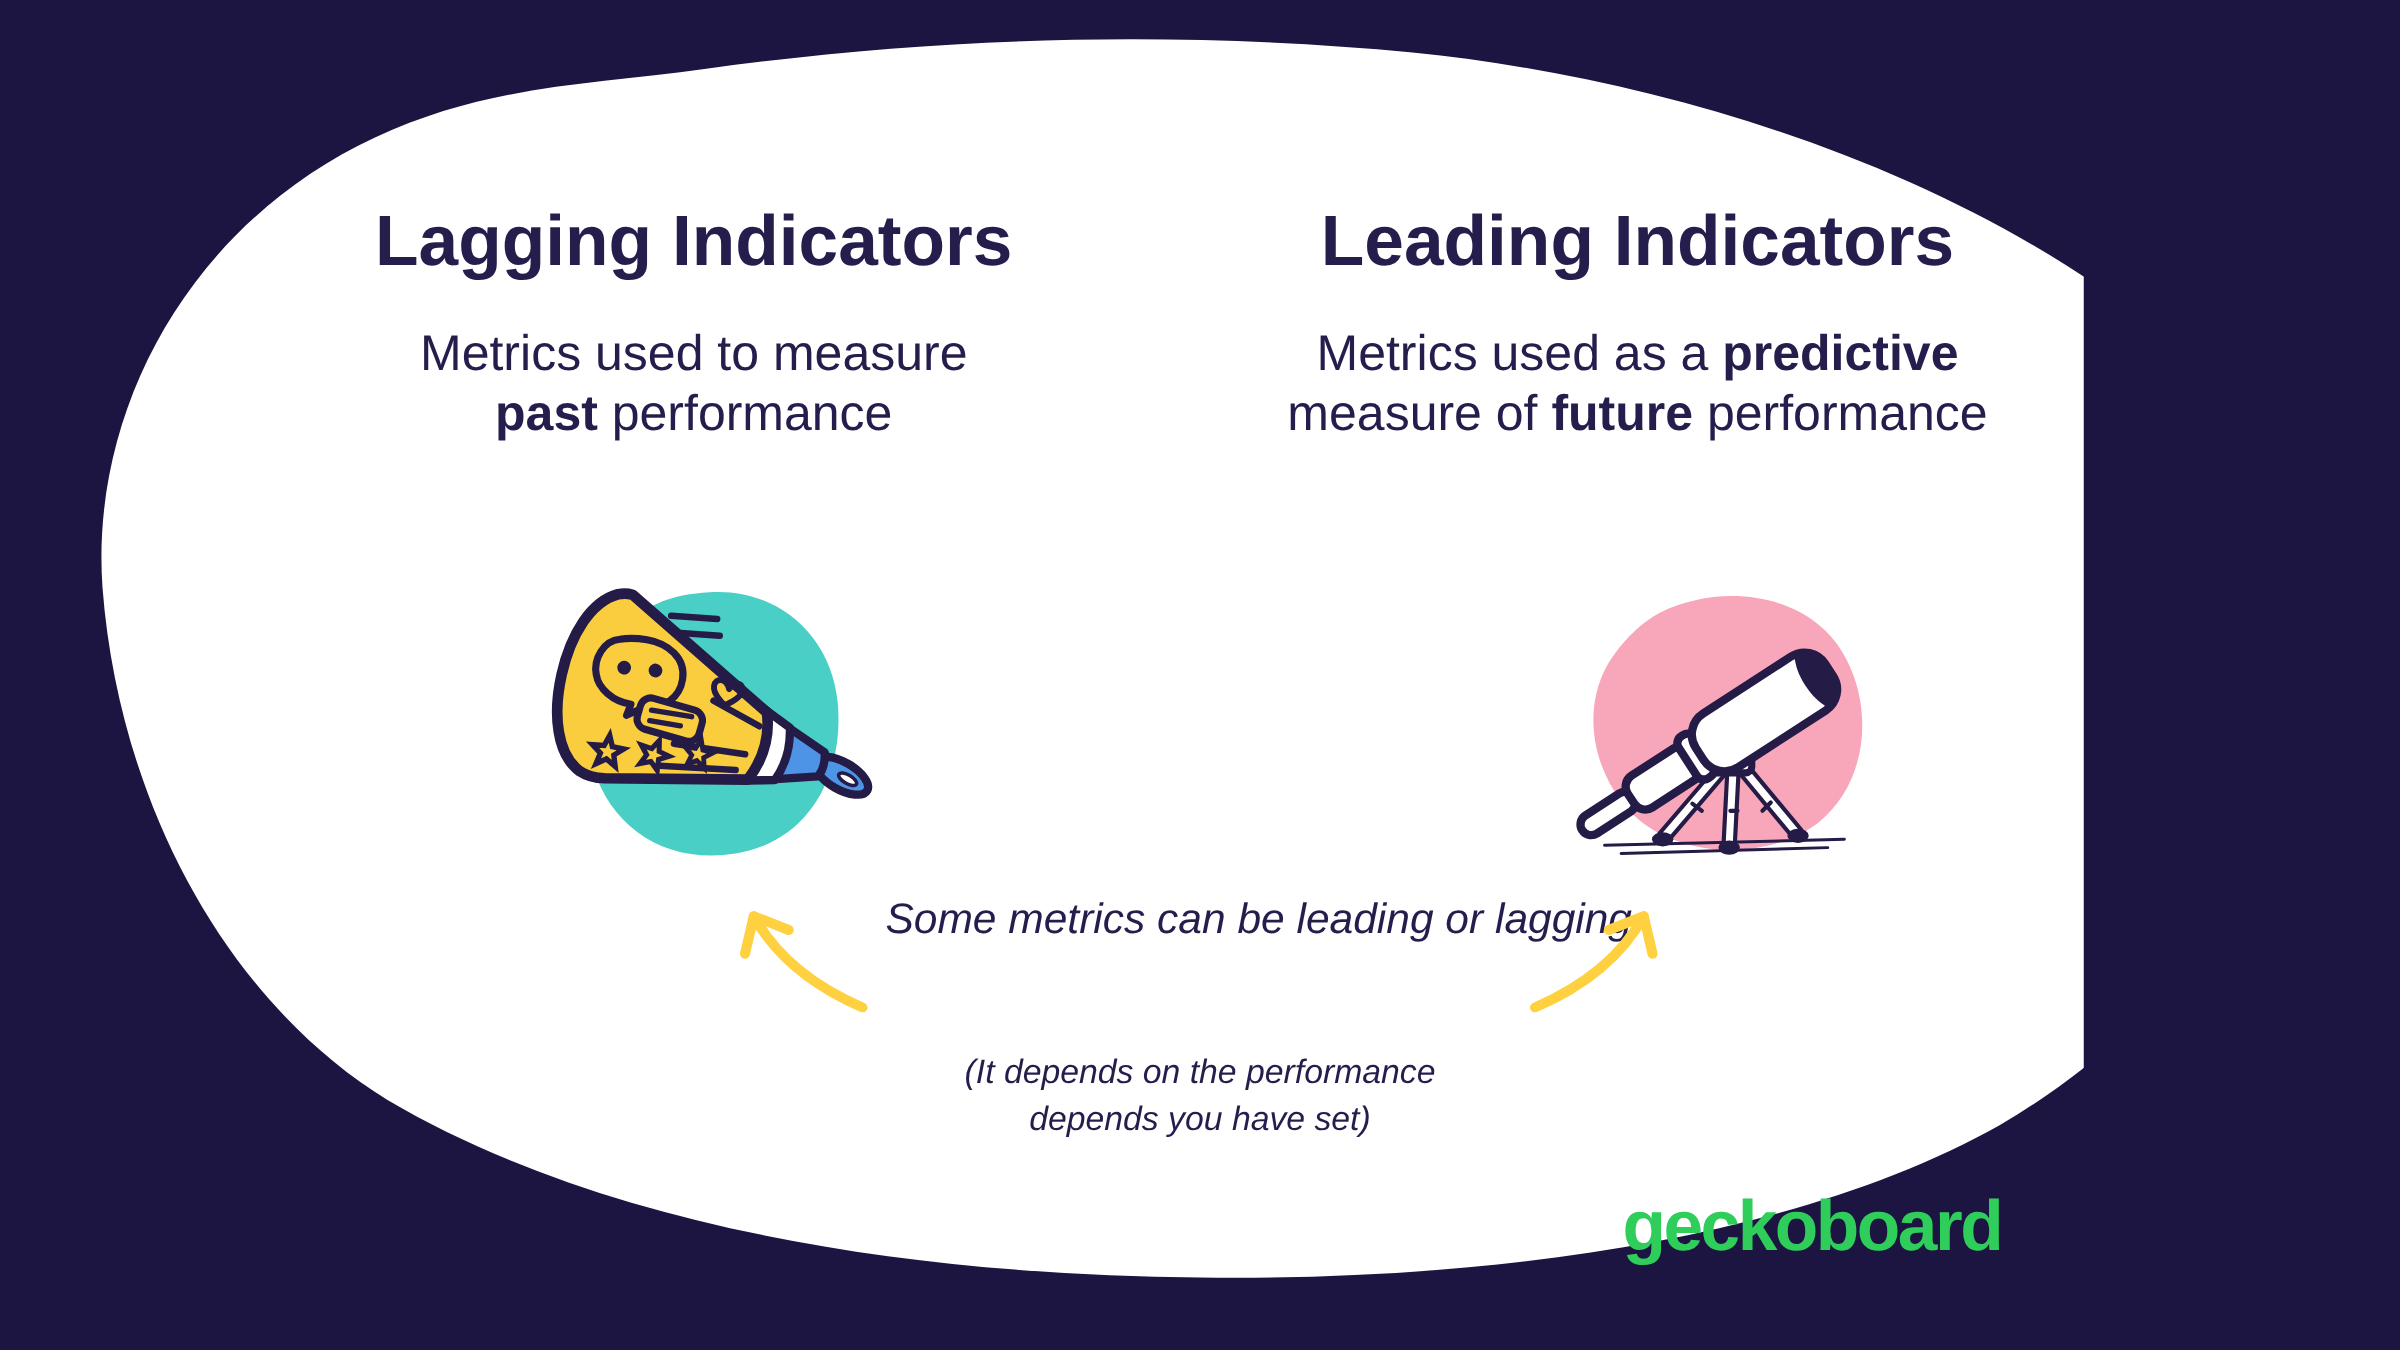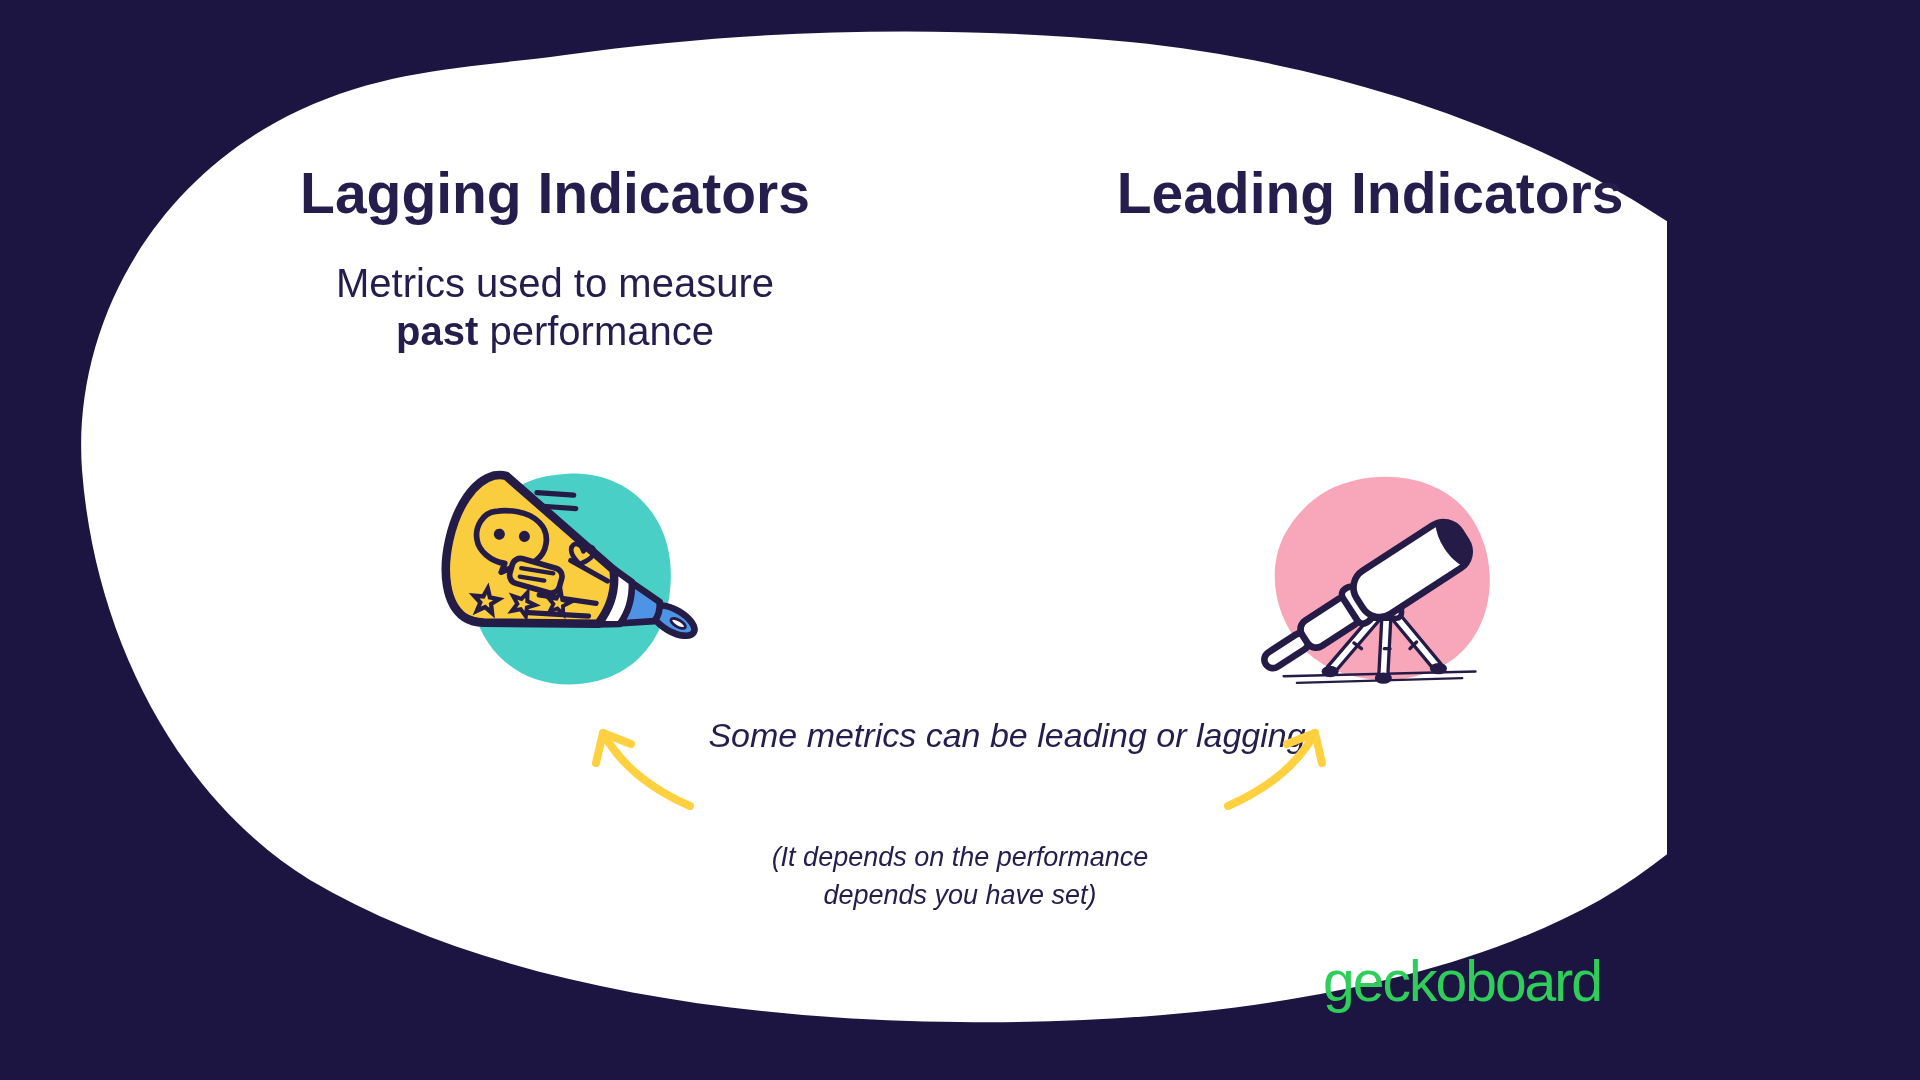--- a/index.html
+++ b/index.html
@@ -9,36 +9,36 @@
   }
   html,body{margin:0;padding:0;background:var(--background);}
   .canvas{
     position:relative;width:1667px;height:1080px;overflow:hidden;
     background:var(--background);
     font-family:"Liberation Sans",sans-serif;color:var(--ink);
   }
   .blob-bg{position:absolute;left:0;top:0;width:1920px;height:1080px;}
   .panel{position:absolute;top:162px;text-align:center;}
   .panel-left{left:210px;width:690px;}
-  .panel-right{left:1030px;width:680px;}
+  .panel-right{left:970px;width:680px;}
   .title{font-size:57px;font-weight:700;letter-spacing:0px;line-height:1.1;}
   .subtitle{margin-top:34px;font-size:40px;font-weight:400;line-height:1.22;}
   .subtitle b{font-weight:700;}
   .illus{position:absolute;}
   .illus-left{left:425px;top:443px;width:285px;height:265px;}
   .illus-right{left:1238px;top:443px;width:285px;height:265px;}
   .note-line1{position:absolute;left:0;top:716px;width:1920px;text-align:center;
     font-size:34px;font-style:italic;font-weight:400;padding-left:47px;}
   .note-line23{position:absolute;left:0;top:838px;width:1920px;text-align:center;
     font-size:27px;font-style:italic;line-height:1.42;}
   .arrow{position:absolute;width:112px;height:94px;}
   .arrow-left{left:586px;top:716px;}
   .arrow-right{left:1220px;top:716px;transform:scaleX(-1);}
   .logo{position:absolute;right:66px;top:948px;
-    font-size:57px;font-weight:400;letter-spacing:-2px;color:var(--logo-green);}
+    font-size:57px;font-weight:700;letter-spacing:-2px;color:var(--logo-green);}
 </style>
 </head>
 <body>
 
 <div class="canvas">
 
   <svg class="blob-bg" viewBox="0 0 1920 1080" aria-hidden="true">
     <path fill="var(--blob)" d="M565 55
       C760 28 950 25 1130 42
       C1310 60 1520 120 1680 230
@@ -54,20 +54,24 @@
   <div class="panel panel-left">
     <div class="title">Lagging Indicators</div>
     <div class="subtitle">
       <span>Metrics used to measure</span><br>
       <b>past</b><span> performance</span>
     </div>
   </div>
 
   <div class="panel panel-right">
     <div class="title">Leading Indicators</div>
+    <div class="subtitle">
+      <span>Metrics used as a </span><b>predictive</b><br>
+      <span>measure of </span><b>future</b><span> performance</span>
+    </div>
   </div>
 
   <svg class="illus illus-left" viewBox="0 0 300 270" aria-hidden="true">
     <defs>
       <path id="star" d="M0,-14 L3.5,-4.9 L13.3,-4.3 L5.7,1.9 L8.2,11.3 L0,6 L-8.2,11.3 L-5.7,1.9 L-13.3,-4.3 L-3.5,-4.9 Z"></path>
     </defs>
 
     <path fill="var(--teal)" d="M150 28 C205 24 252 62 258 120 C264 180 235 238 172 248 C115 257 68 228 52 175 C36 120 55 60 105 38 C120 31 135 29 150 28 Z"></path>
     <g transform="rotate(16 140 130)">
 

